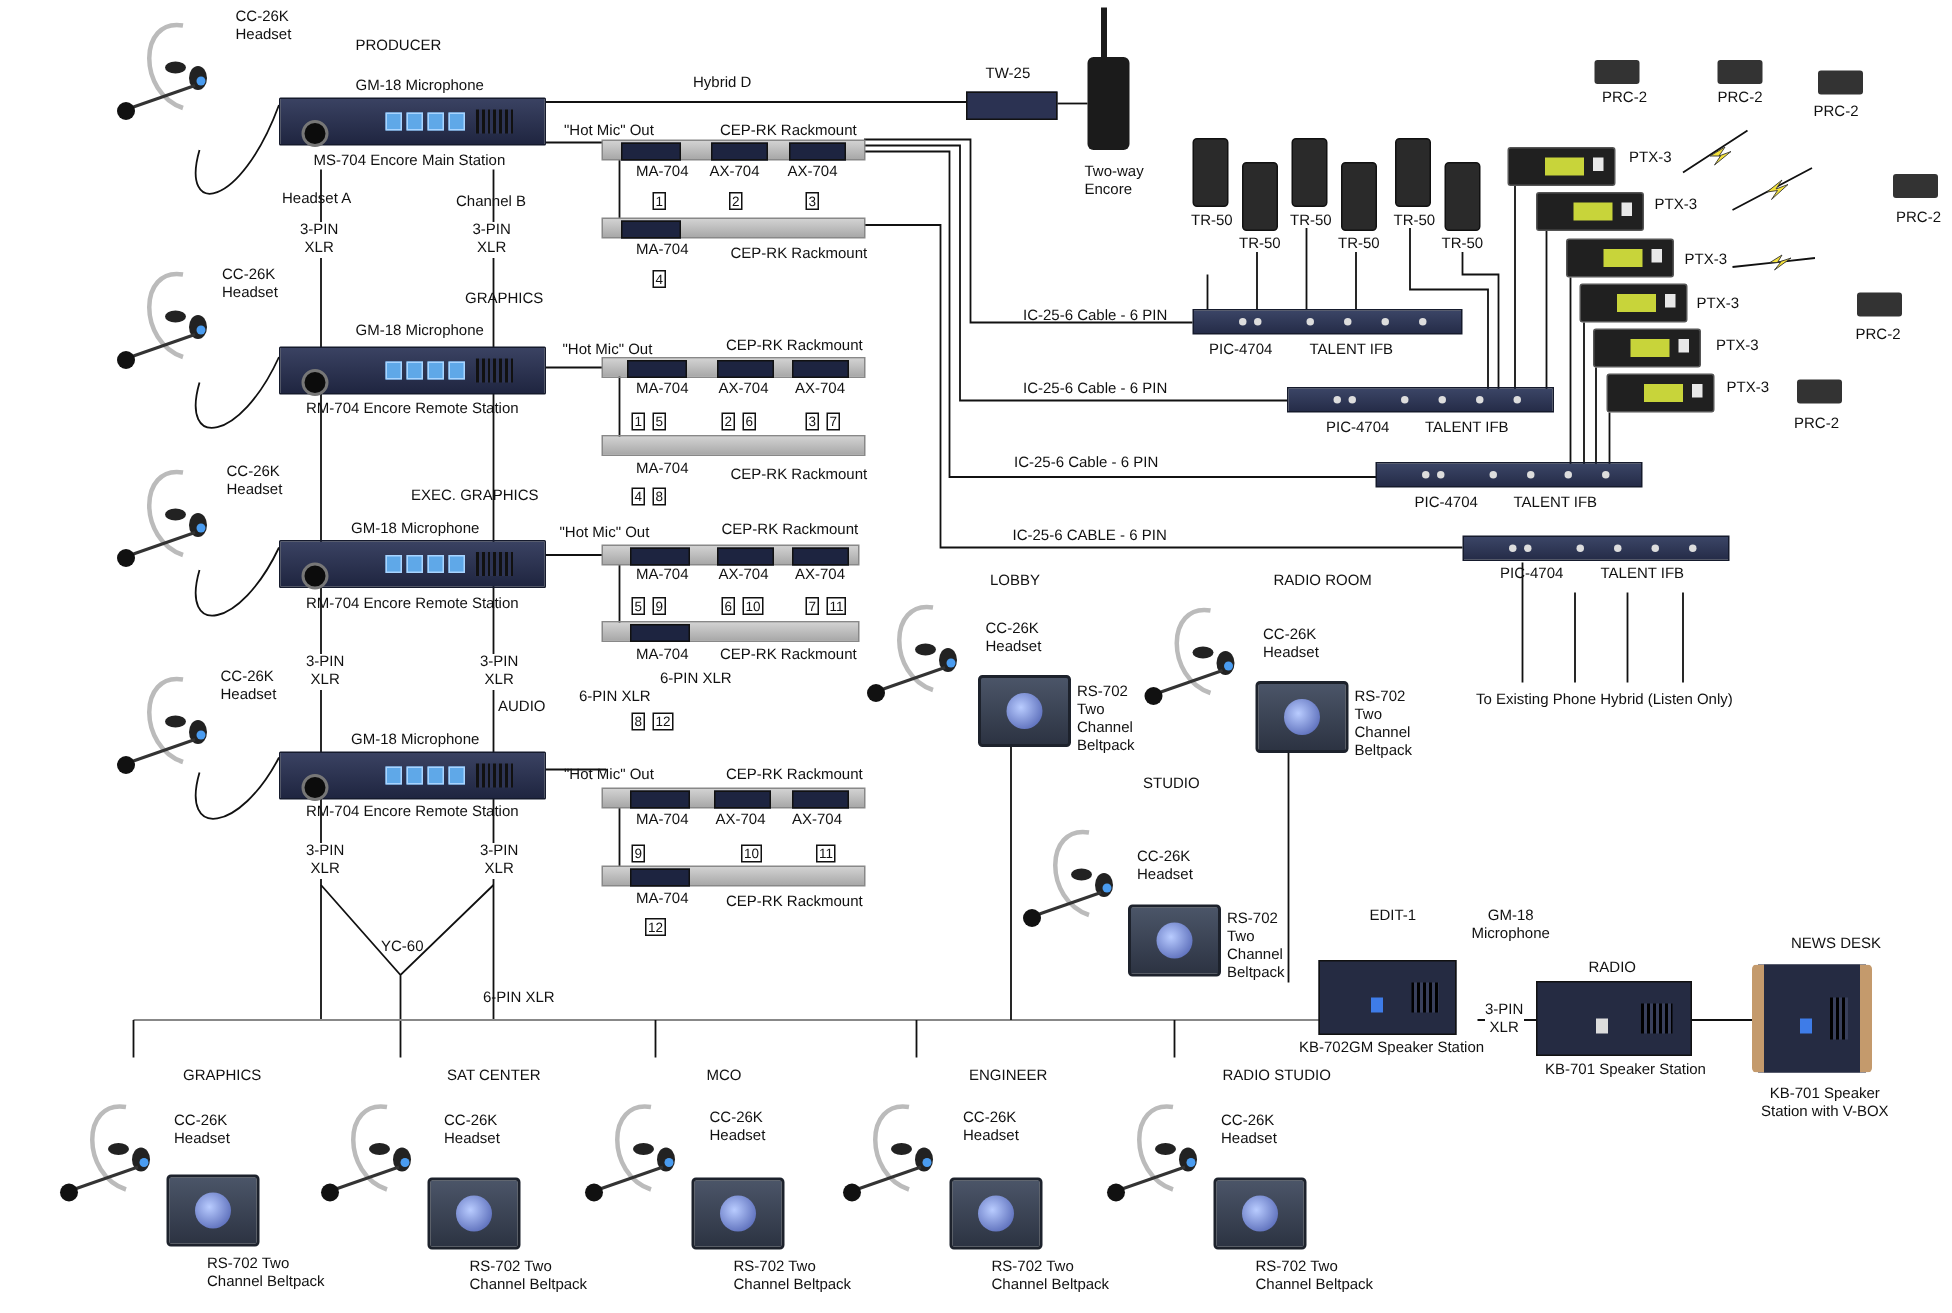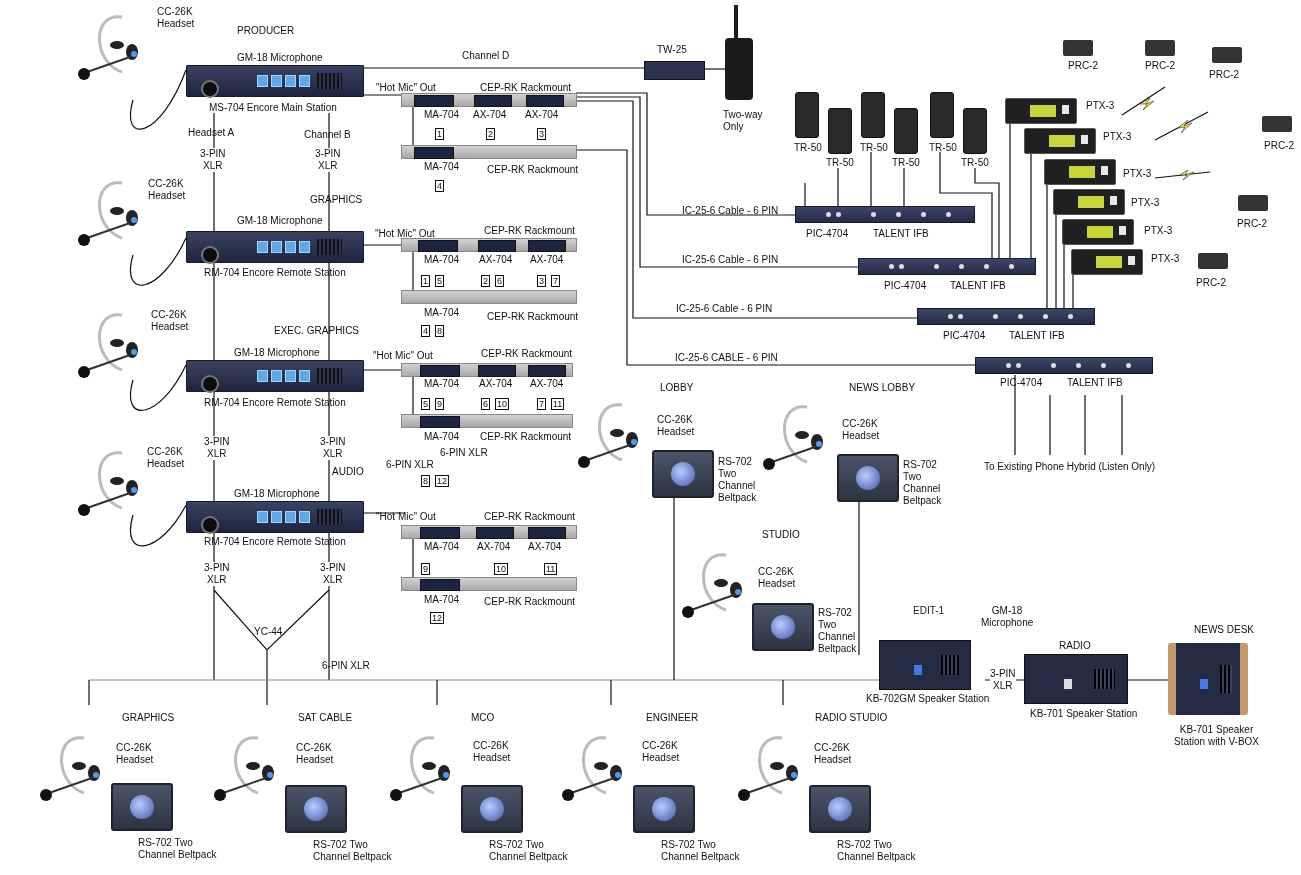--- a/index.html
+++ b/index.html
@@ -107,27 +107,27 @@
     <div class="grill"></div>
   </div>
 <div class="lbl" style="left:209px;top:102px">MS-704 Encore Main Station</div>
 <div class="lbl" style="left:188px;top:127px">Headset A</div>
 <div class="lbl" style="left:304px;top:129px">Channel B</div>
 <div class="lbl c ml" style="left:200px;top:148px;background:#fff">3-PIN
 XLR</div>
 <div class="lbl c ml" style="left:315px;top:148px;background:#fff">3-PIN
 XLR</div>
 
-<div class="lbl" style="left:462px;top:50px">Channel D</div>
+<div class="lbl" style="left:462px;top:50px">Hybrid D</div>
 <div class="lbl" style="left:657px;top:44px">TW-25</div>
 <div class="dev tw47" style="left:644px;top:61px;width:61px;height:19px"></div>
 <div class="dev radio" style="left:725px;top:38px;width:28px;height:62px"></div>
 <div class="dev" style="left:734px;top:5px;width:4px;height:34px;background:#1b1b1b"></div>
 <div class="lbl ml" style="left:723px;top:109px">Two-way
-Only</div>
+Encore</div>
 
 <div class="lbl" style="left:376px;top:82px">"Hot Mic" Out</div>
 <div class="lbl" style="left:480px;top:82px">CEP-RK Rackmount</div>
 <div class="dev rack" style="left:401px;top:93px;width:176px;height:14px">
     <span class="mod" style="left:12px;top:1px;height:10px;width:38px"></span>
     <span class="mod" style="left:72px;top:1px;height:10px;width:36px"></span>
     <span class="mod" style="left:124px;top:1px;height:10px;width:36px"></span>
   </div>
 <div class="lbl" style="left:424px;top:109px">MA-704</div>
 <div class="lbl" style="left:473px;top:109px">AX-704</div>
@@ -284,21 +284,21 @@
       <i></i>
     </div>
     <div class="grill"></div>
   </div>
 <div class="lbl" style="left:204px;top:536px">RM-704 Encore Remote Station</div>
 
 <div class="lbl c ml" style="left:204px;top:562px;background:#fff">3-PIN
 XLR</div>
 <div class="lbl c ml" style="left:320px;top:562px;background:#fff">3-PIN
 XLR</div>
-<div class="lbl" style="left:254px;top:626px">YC-44</div>
+<div class="lbl" style="left:254px;top:626px">YC-60</div>
 <div class="lbl" style="left:322px;top:660px">6-PIN XLR</div>
 
 <div class="dev tr50" style="left:795px;top:92px;width:24px;height:46px"></div>
 <div class="dev tr50" style="left:828px;top:108px;width:24px;height:46px"></div>
 <div class="dev tr50" style="left:861px;top:92px;width:24px;height:46px"></div>
 <div class="dev tr50" style="left:894px;top:108px;width:24px;height:46px"></div>
 <div class="dev tr50" style="left:930px;top:92px;width:24px;height:46px"></div>
 <div class="dev tr50" style="left:963px;top:108px;width:24px;height:46px"></div>
 <div class="lbl" style="left:794px;top:142px">TR-50</div>
 <div class="lbl" style="left:826px;top:157px">TR-50</div>
@@ -412,40 +412,40 @@
 <div class="lbl ml" style="left:657px;top:414px">CC-26K
 Headset</div>
 <div class="dev beltpack" style="left:652px;top:450px;width:62px;height:48px">
     <span class="dial"></span>
   </div>
 <div class="lbl ml" style="left:718px;top:456px">RS-702
 Two
 Channel
 Beltpack</div>
 
-<div class="lbl" style="left:849px;top:382px">NEWS LOBBY</div>
+<div class="lbl" style="left:849px;top:382px">RADIO ROOM</div>
 <svg class="headset" style="left:757px;top:402px" width="70" height="100">
     <path d="M50 5 C20 0,20 50,50 60" stroke="#bbb" stroke-width="3" fill="none"></path>
     <ellipse cx="60" cy="40" rx="6" ry="8" fill="#222"></ellipse>
     <circle cx="62" cy="42" r="3" fill="#4a9cf0"></circle>
     <ellipse cx="45" cy="33" rx="7" ry="4" fill="#222"></ellipse>
     <path d="M58 45 L15 60" stroke="#333" stroke-width="2"></path>
     <circle cx="12" cy="62" r="6" fill="#111"></circle>
   </svg>
 <div class="lbl ml" style="left:842px;top:418px">CC-26K
 Headset</div>
 <div class="dev beltpack" style="left:837px;top:454px;width:62px;height:48px">
     <span class="dial"></span>
   </div>
 <div class="lbl ml" style="left:903px;top:459px">RS-702
 Two
 Channel
 Beltpack</div>
 
-<div class="lbl" style="left:762px;top:529px">STUDIO</div>
+<div class="lbl" style="left:762px;top:517px">STUDIO</div>
 <svg class="headset" style="left:676px;top:550px" width="70" height="100">
     <path d="M50 5 C20 0,20 50,50 60" stroke="#bbb" stroke-width="3" fill="none"></path>
     <ellipse cx="60" cy="40" rx="6" ry="8" fill="#222"></ellipse>
     <circle cx="62" cy="42" r="3" fill="#4a9cf0"></circle>
     <ellipse cx="45" cy="33" rx="7" ry="4" fill="#222"></ellipse>
     <path d="M58 45 L15 60" stroke="#333" stroke-width="2"></path>
     <circle cx="12" cy="62" r="6" fill="#111"></circle>
   </svg>
 <div class="lbl ml" style="left:758px;top:566px">CC-26K
 Headset</div>
@@ -495,21 +495,21 @@
     <circle cx="12" cy="62" r="6" fill="#111"></circle>
   </svg>
 <div class="lbl ml" style="left:116px;top:742px">CC-26K
 Headset</div>
 <div class="dev beltpack" style="left:111px;top:783px;width:62px;height:48px">
     <span class="dial"></span>
   </div>
 <div class="lbl ml" style="left:138px;top:837px">RS-702 Two
 Channel Beltpack</div>
 
-<div class="lbl" style="left:298px;top:712px">SAT CABLE</div>
+<div class="lbl" style="left:298px;top:712px">SAT CENTER</div>
 <svg class="headset" style="left:208px;top:733px" width="70" height="100">
     <path d="M50 5 C20 0,20 50,50 60" stroke="#bbb" stroke-width="3" fill="none"></path>
     <ellipse cx="60" cy="40" rx="6" ry="8" fill="#222"></ellipse>
     <circle cx="62" cy="42" r="3" fill="#4a9cf0"></circle>
     <ellipse cx="45" cy="33" rx="7" ry="4" fill="#222"></ellipse>
     <path d="M58 45 L15 60" stroke="#333" stroke-width="2"></path>
     <circle cx="12" cy="62" r="6" fill="#111"></circle>
   </svg>
 <div class="lbl ml" style="left:296px;top:742px">CC-26K
 Headset</div>

